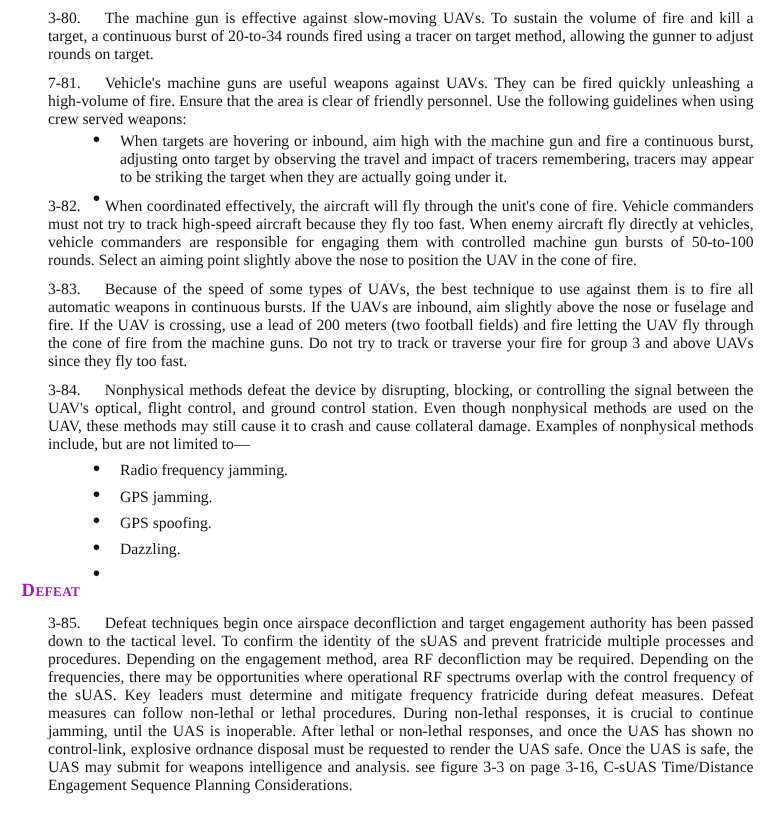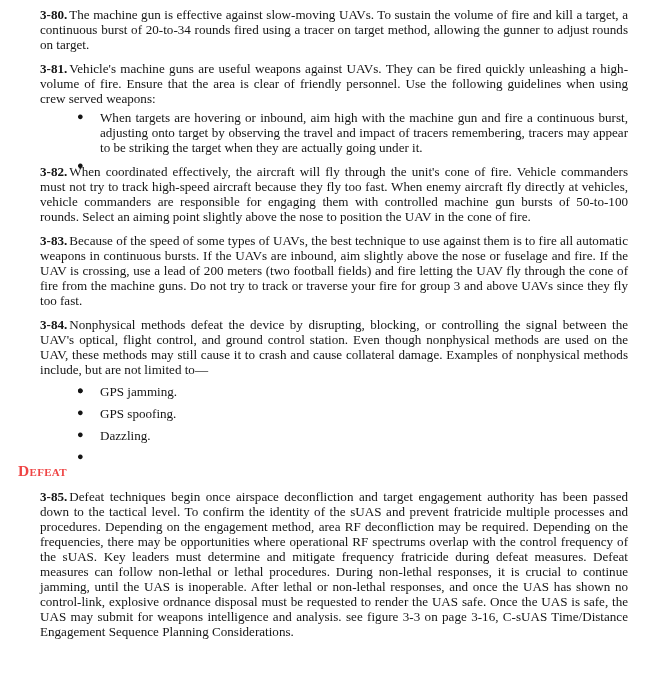--- a/index.html
+++ b/index.html
@@ -15,21 +15,21 @@
     padding: 7px 17px 0 18px;
     overflow: hidden;
   }
   .para {
     margin: 9px 0 0 22px;
     font-size: 13.1px;
     line-height: 15px;
     text-align: justify;
   }
   .para:first-child { margin-top: 0; }
-  .para-number { margin-right: 2px; font-weight: bold; }
+  .para-number { margin-right: 20px; }
   .bullet-list {
     margin: 3px 0 0 22px;
     padding: 0;
     list-style: none;
   }
   .bullet-item {
     position: relative;
     padding-left: 60px;
     font-size: 13.1px;
     line-height: 15px;
@@ -41,34 +41,34 @@
     position: absolute;
     left: 37px; top: -1px;
     font-size: 11px;
   }
   .section-heading {
     margin: 19px 0 4px 0;
     font-size: 15.5px;
     font-weight: bold;
     font-variant: small-caps;
     letter-spacing: 0.3px;
-    color: #ef4444;
+    color: #a21caf;
   }
 </style>
 </head>
 <body>
 
 <div class="page">
 
   <p class="para">
     <span class="para-number">3-80.</span><span>The machine gun is effective against slow-moving UAVs. To sustain the volume of fire and kill a target, a continuous burst of 20-to-34 rounds fired using a tracer on target method, allowing the gunner to adjust rounds on target.</span>
   </p>
 
   <p class="para">
-    <span class="para-number">3-81.</span><span>Vehicle's machine guns are useful weapons against UAVs. They can be fired quickly unleashing a high-volume of fire. Ensure that the area is clear of friendly personnel. Use the following guidelines when using crew served weapons:</span>
+    <span class="para-number">7-81.</span><span>Vehicle's machine guns are useful weapons against UAVs. They can be fired quickly unleashing a high-volume of fire. Ensure that the area is clear of friendly personnel. Use the following guidelines when using crew served weapons:</span>
   </p>
 
   <ul class="bullet-list">
     <li class="bullet-item">
       <span class="bullet-marker">●</span>
       <span>When targets are hovering or inbound, aim high with the machine gun and fire a continuous burst, adjusting onto target by observing the travel and impact of tracers remembering, tracers may appear to be striking the target when they are actually going under it.</span>
     </li>
     <li class="bullet-item">
       <span class="bullet-marker">●</span>
     </li>
@@ -82,20 +82,21 @@
     <span class="para-number">3-83.</span><span>Because of the speed of some types of UAVs, the best technique to use against them is to fire all automatic weapons in continuous bursts. If the UAVs are inbound, aim slightly above the nose or fuselage and fire. If the UAV is crossing, use a lead of 200 meters (two football fields) and fire letting the UAV fly through the cone of fire from the machine guns. Do not try to track or traverse your fire for group 3 and above UAVs since they fly too fast.</span>
   </p>
 
   <p class="para">
     <span class="para-number">3-84.</span><span>Nonphysical methods defeat the device by disrupting, blocking, or controlling the signal between the UAV's optical, flight control, and ground control station. Even though nonphysical methods are used on the UAV, these methods may still cause it to crash and cause collateral damage. Examples of nonphysical methods include, but are not limited to—</span>
   </p>
 
   <ul class="bullet-list loose">
     <li class="bullet-item">
       <span class="bullet-marker">●</span>
+      <span>Radio frequency jamming.</span>
     </li>
     <li class="bullet-item">
       <span class="bullet-marker">●</span>
       <span>GPS jamming.</span>
     </li>
     <li class="bullet-item">
       <span class="bullet-marker">●</span>
       <span>GPS spoofing.</span>
     </li>
     <li class="bullet-item">

